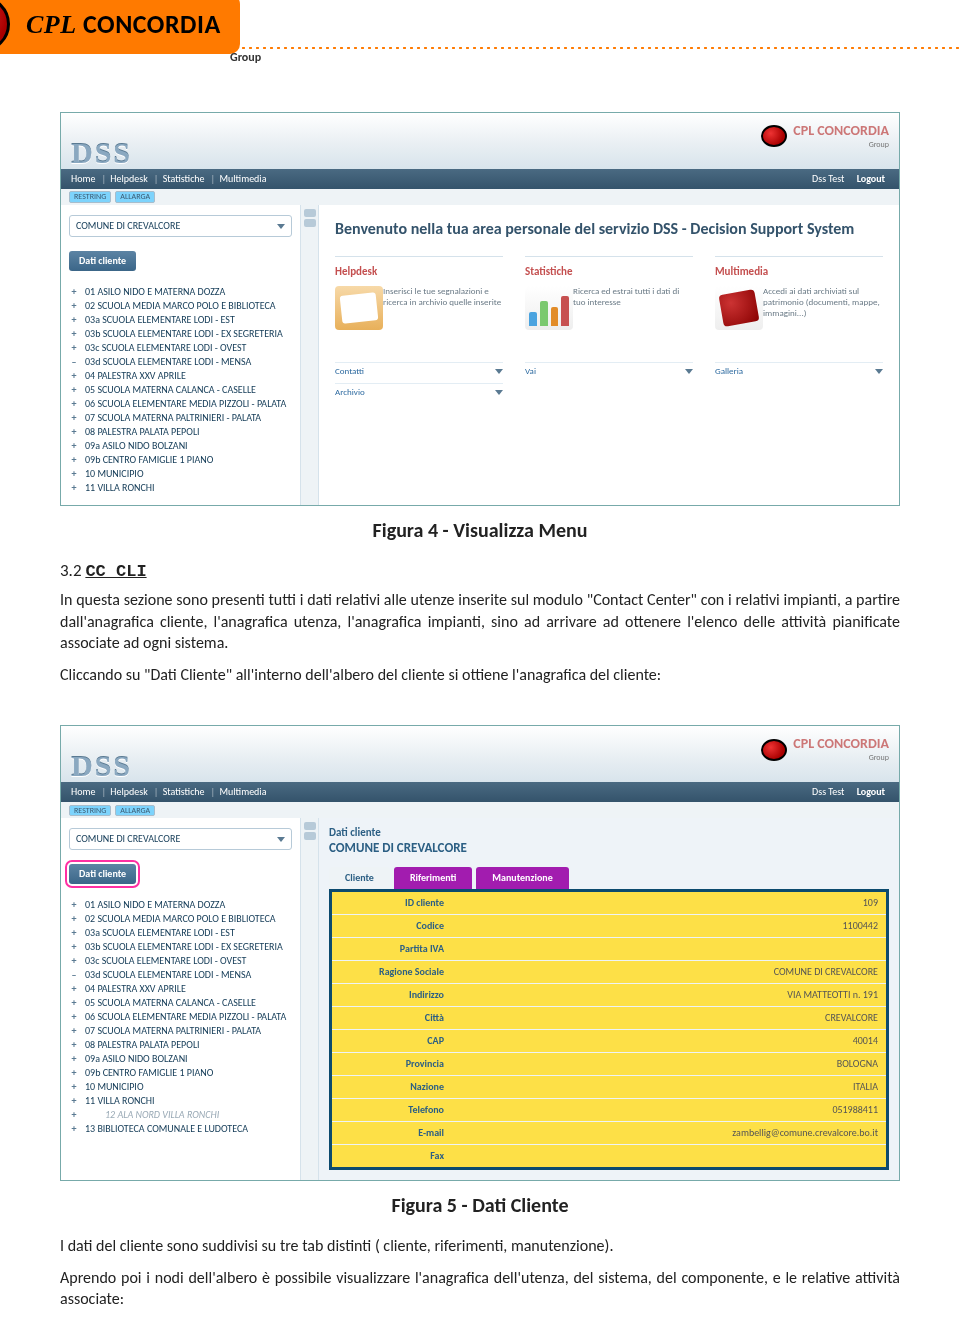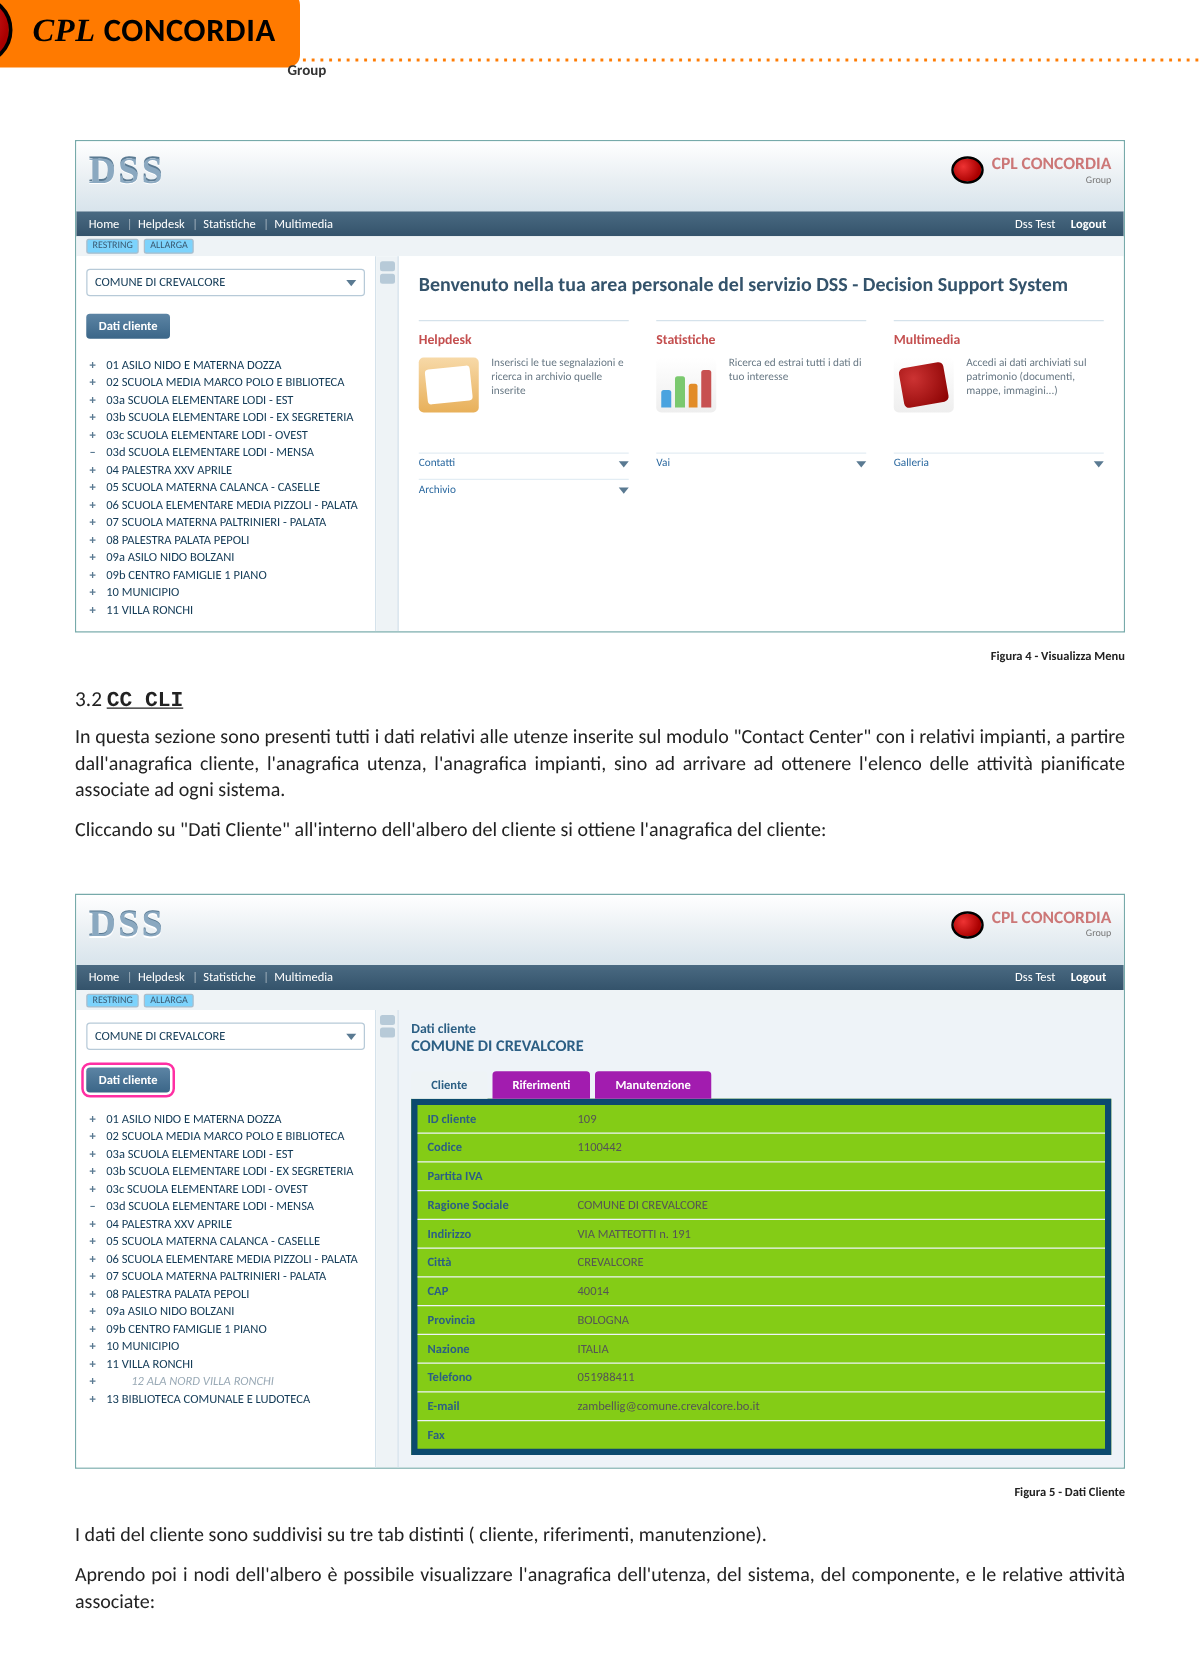--- a/index.html
+++ b/index.html
@@ -11,21 +11,21 @@
   .lady { width: 60px; height: 56px; margin-left: 4px; position: relative; }
   .lady .body { width: 56px; height: 56px; border-radius: 50%; background: radial-gradient(circle at 35% 35%, #e33, #a00 70%); border: 3px solid #000; position: absolute; }
   .logo-text { margin-left: 12px; }
   .logo-text .c1 { font-weight: 800; font-size: 26px; letter-spacing: .5px; color: #000; }
   .logo-text .c1 .x { font-family: Georgia, serif; font-style: italic; }
   .group { position: absolute; left: 230px; top: 50px; font-size: 12px; font-weight: 700; color: #333; }
   .dotline { position: absolute; left: 100px; top: 46px; right: -50px; height: 4px; background-image: radial-gradient(circle, #ff7a00 1.1px, transparent 1.3px); background-size: 7px 4px; background-repeat: repeat-x; }
   
   .shot { border: 1px solid #7aa; margin-top: 40px; font-size: 10px; line-height: 1.2; background: #fff; overflow: hidden; }
   .shot .topbar { height: 56px; background: linear-gradient(#fff,#e9eff3 55%,#d8e4ec); position: relative; }
-  .shot .dss { position: absolute; left: 10px; top: 6px; font-family: Georgia, serif; font-weight: 800; font-size: 30px; color: #8aa8c0; text-shadow: 0 1px 0 #fff, 0 -1px 0 #5a7a92; letter-spacing: 2px; }
+  .shot .dss { position: absolute; left: 10px; top: 22px; font-family: Georgia, serif; font-weight: 800; font-size: 30px; color: #8aa8c0; text-shadow: 0 1px 0 #fff, 0 -1px 0 #5a7a92; letter-spacing: 2px; }
   .shot .brand-right { position: absolute; right: 10px; top: 10px; display: flex; align-items: center; gap: 6px; }
   .mini-lb { width: 26px; height: 22px; border-radius: 50%; background: radial-gradient(circle at 35% 35%, #e33, #a00 70%); border: 2px solid #000; }
   .brand-right .bt { font-weight: 800; font-size: 14px; color: #c77; }
   .brand-right .btg { font-size: 8px; color: #777; text-align: right; }
   .navstrip { height: 20px; background: linear-gradient(#4a6a82,#34536b); color: #fff; display: flex; align-items: center; justify-content: space-between; padding: 4px 10px; font-size: 10px; }
   .navstrip .left a, .navstrip .right a { color: #fff; text-decoration: none; margin-right: 4px; }
   .navstrip .sep { opacity: .5; margin: 0 2px; }
   .navstrip .logout { color: #fff; font-weight: 700; margin-left: 10px; }
   .ribbon { height: 16px; background: #eef3f6; padding: 0 8px; display: flex; align-items: center; gap: 4px; }
   .ribbon .chip { background: #7dd3fc; border: 1px solid #a8bdcc; font-size: 8px; padding: 0 4px; border-radius: 2px; color: #3a5a72; }
@@ -43,46 +43,46 @@
   .tree .row .lbl { flex: 1; white-space: nowrap; overflow: hidden; text-overflow: ellipsis; }
   .tree .row.gray .lbl { color: #9aaab6; font-style: italic; margin-left: 20px; }
   .mid-handle { width: 18px; background: #eef3f6; border-right: 1px solid #d5e2eb; position: relative; }
   .mid-handle .ic { position: absolute; top: 4px; left: 3px; width: 12px; height: 20px; display: flex; flex-direction: column; gap: 2px; }
   .mid-handle .ic span { background: #b7cad8; height: 8px; border-radius: 2px; }
   .main { flex: 1; padding: 14px 16px; background: #fff; }
   .welcome { color: #34536b; font-weight: 700; font-size: 16px; margin-bottom: 18px; }
   .cards { display: flex; gap: 22px; }
   .card { flex: 1; border-top: 1px solid #d5e2eb; padding-top: 8px; }
   .card h4 { color: #c44f4f; font-size: 11px; font-weight: 700; margin-bottom: 8px; }
-  .card .cbody { display: flex; gap: 10px; align-items: flex-start; min-height: 70px; }
+  .card .cbody { display: flex; align-items: flex-start; min-height: 70px; }
   .card .cicon { width: 48px; height: 44px; border-radius: 4px; flex-shrink: 0; }
   .ic-help { background: linear-gradient(#f7d9a8,#e8b05a); position: relative; }
   .ic-help::after { content: ""; position: absolute; inset: 8px 6px; background: #fff; border-radius: 3px; transform: rotate(-6deg); }
   .ic-stat { background: linear-gradient(#fff,#eee); display: flex; align-items: flex-end; padding: 4px; gap: 3px; }
   .ic-stat span { flex: 1; border-radius: 2px 2px 0 0; }
   .ic-mult { background: linear-gradient(#fff,#eee); position: relative; }
   .ic-mult::before { content: ""; position: absolute; inset: 6px; background: radial-gradient(circle at 30% 30%, #c33, #800); border-radius: 4px; transform: rotate(-10deg); }
   .card .ctext { flex: 1; color: #6a7a86; font-size: 9px; }
   .card .crow { display: flex; justify-content: space-between; align-items: center; border-top: 1px solid #e3edf4; margin-top: 6px; padding-top: 3px; font-size: 9px; color: #2d6aa0; }
   .card .crow .dd { width: 0; height: 0; border-left: 4px solid transparent; border-right: 4px solid transparent; border-top: 5px solid #5a7a92; }
   
-  .caption { text-align: right; font-weight: 700; font-size: 10px; margin: 12px 0 18px; }
+  .caption { text-align: center; font-weight: 700; font-size: 20px; margin: 12px 0 18px; }
   
   .sec-title { font-size: 17px; color: #222; margin-bottom: 8px; }
   .sec-title .num { font-weight: 400; }
   .sec-title .name { font-weight: 700; text-decoration: underline; font-family: Liberation Mono, monospace; }
   p.body { font-size: 16px; line-height: 1.35; text-align: justify; margin-bottom: 10px; }
   
   .infohdr { padding: 8px 10px 2px; }
   .infohdr .l1 { color: #2c5f84; font-weight: 700; font-size: 11px; }
   .infohdr .l2 { color: #2c5f84; font-weight: 800; font-size: 13px; }
   .tabs { display: flex; gap: 0; margin: 10px 10px 0; }
   .tabs .tab { padding: 5px 16px; font-size: 10px; color: #2c5f84; font-weight: 700; background: #eef3f6; border-radius: 3px 3px 0 0; margin-right: 4px; }
   .tabs .tab.active { background: #a21caf; color: #fff; }
-  .infotable { margin: 0 10px 10px; border: 5px solid #0c4a6e; background: #84cc16; }
+  .infotable { margin: 0 10px 10px; border: 3px solid #0c4a6e; background: #fde047; text-align: right; }
   .infotable .tr { display: flex; border-bottom: 1px solid #edf3f7; }
   .infotable .tr:last-child { border-bottom: none; }
   .infotable .k { width: 120px; padding: 5px 8px; color: #2c5f84; font-weight: 700; font-size: 10px; }
   .infotable .v { flex: 1; padding: 5px 8px; color: #555; font-size: 10px; }
 </style>
 </head>
 <body>
 
 <div class="doc-header">
   <div class="dotline"></div>

